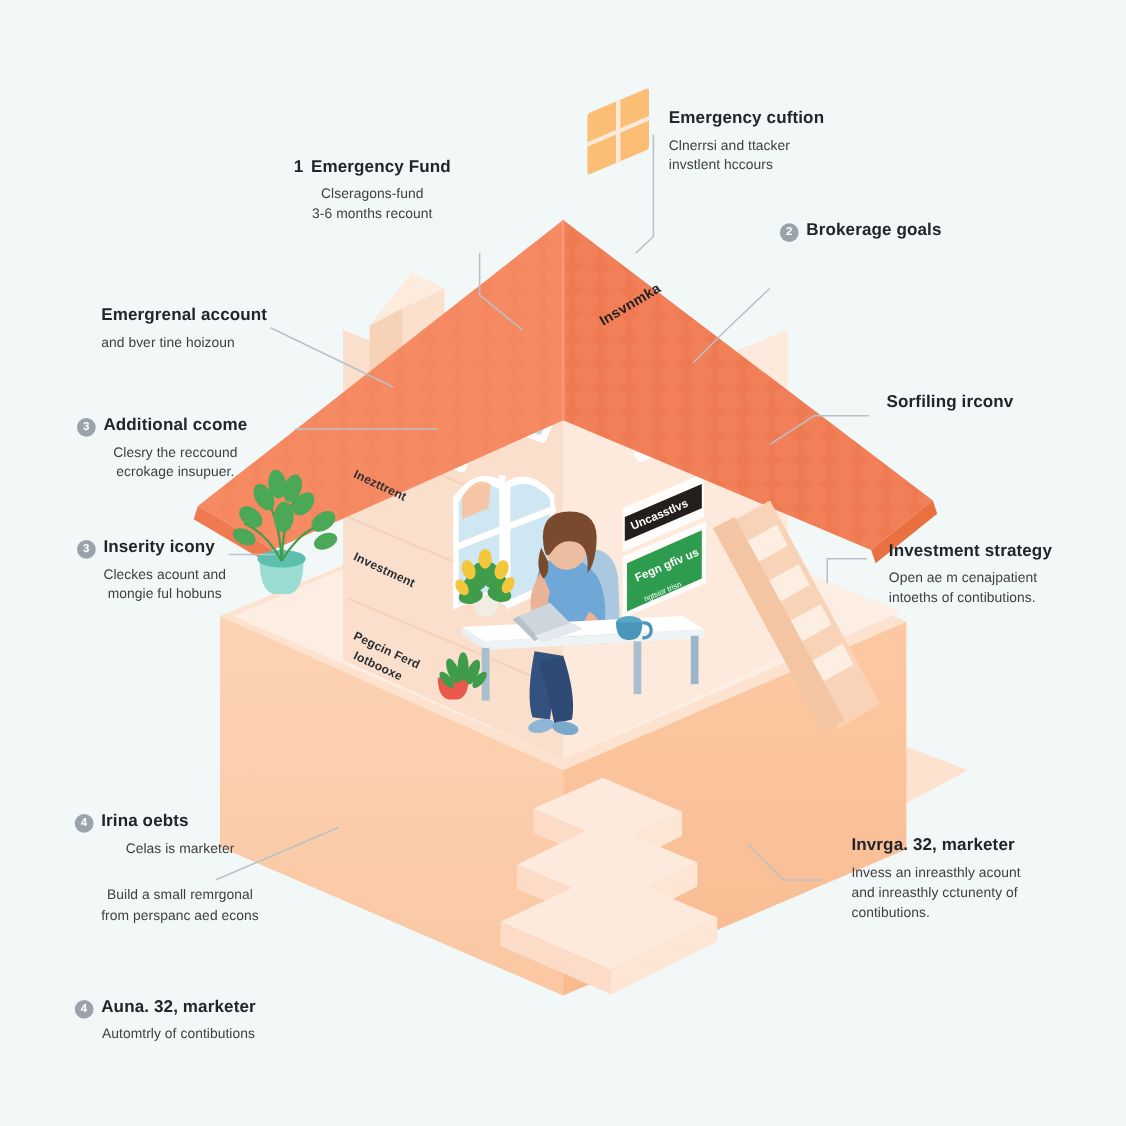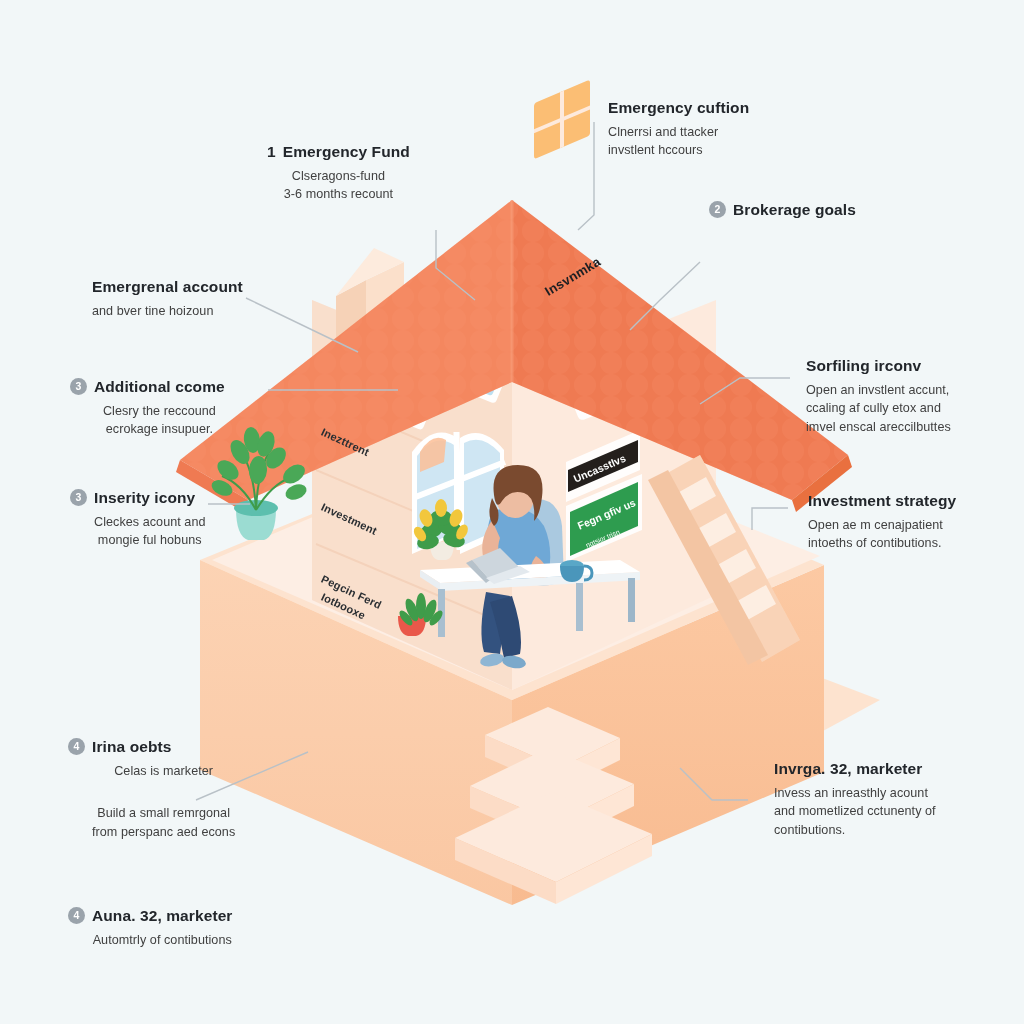--- a/index.html
+++ b/index.html
@@ -9,21 +9,21 @@
     font-family:"Liberation Sans", sans-serif;
     overflow:hidden;
     position:relative;
   }
   #stage{position:absolute;inset:0;}
   svg.art{position:absolute;left:0;top:0;width:1024px;height:1024px;}
 
   
   .note{position:absolute;}
   .note .ttl{
-    display:flex;align-items:flex-start;gap:7px;
+    display:flex;align-items:flex-end;gap:7px;
     font-size:15.5px;font-weight:700;color:#22262b;
     letter-spacing:.1px;white-space:nowrap;line-height:1.2;
   }
   .note .ttl.plain{padding-left:0;}
   .badge{
     width:17px;height:17px;border-radius:50%;
     background:#9aa3ab;color:#fff;font-size:10.5px;font-weight:700;
     display:flex;align-items:center;justify-content:center;
     flex:0 0 auto;line-height:1;
   }
@@ -361,25 +361,20 @@
     <div class="sub">
       <div>Clesry the reccound</div>
       <div>ecrokage insupuer.</div>
     </div>
   </div>
 
   <div class="note" style="left:806px;top:357px;">
     <div class="ttl plain">
       <span>Sorfiling irconv</span>
     </div>
-    <div class="sub">
-      <div>Open an invstlent accunt,</div>
-      <div>ccaling af cully etox and</div>
-      <div>imvel enscal areccilbuttes</div>
-    </div>
   </div>
 
   <div class="note indent" style="left:70px;top:489px;">
     <div class="ttl">
       <span class="badge">3</span>
       <span>Inserity icony</span>
     </div>
     <div class="sub">
       <div>Cleckes acount and</div>
       <div>mongie ful hobuns</div>
@@ -407,21 +402,21 @@
       <div>from perspanc aed econs</div>
     </div>
   </div>
 
   <div class="note" style="left:774px;top:760px;">
     <div class="ttl plain">
       <span>Invrga. 32, marketer</span>
     </div>
     <div class="sub">
       <div>Invess an inreasthly acount</div>
-      <div>and mometlized cctunenty of</div>
+      <div>and inreasthly cctunenty of</div>
       <div>contibutions.</div>
     </div>
   </div>
 
   <div class="note indent" style="left:68px;top:907px;">
     <div class="ttl">
       <span class="badge">4</span>
       <span>Auna. 32, marketer</span>
     </div>
     <div class="sub">

